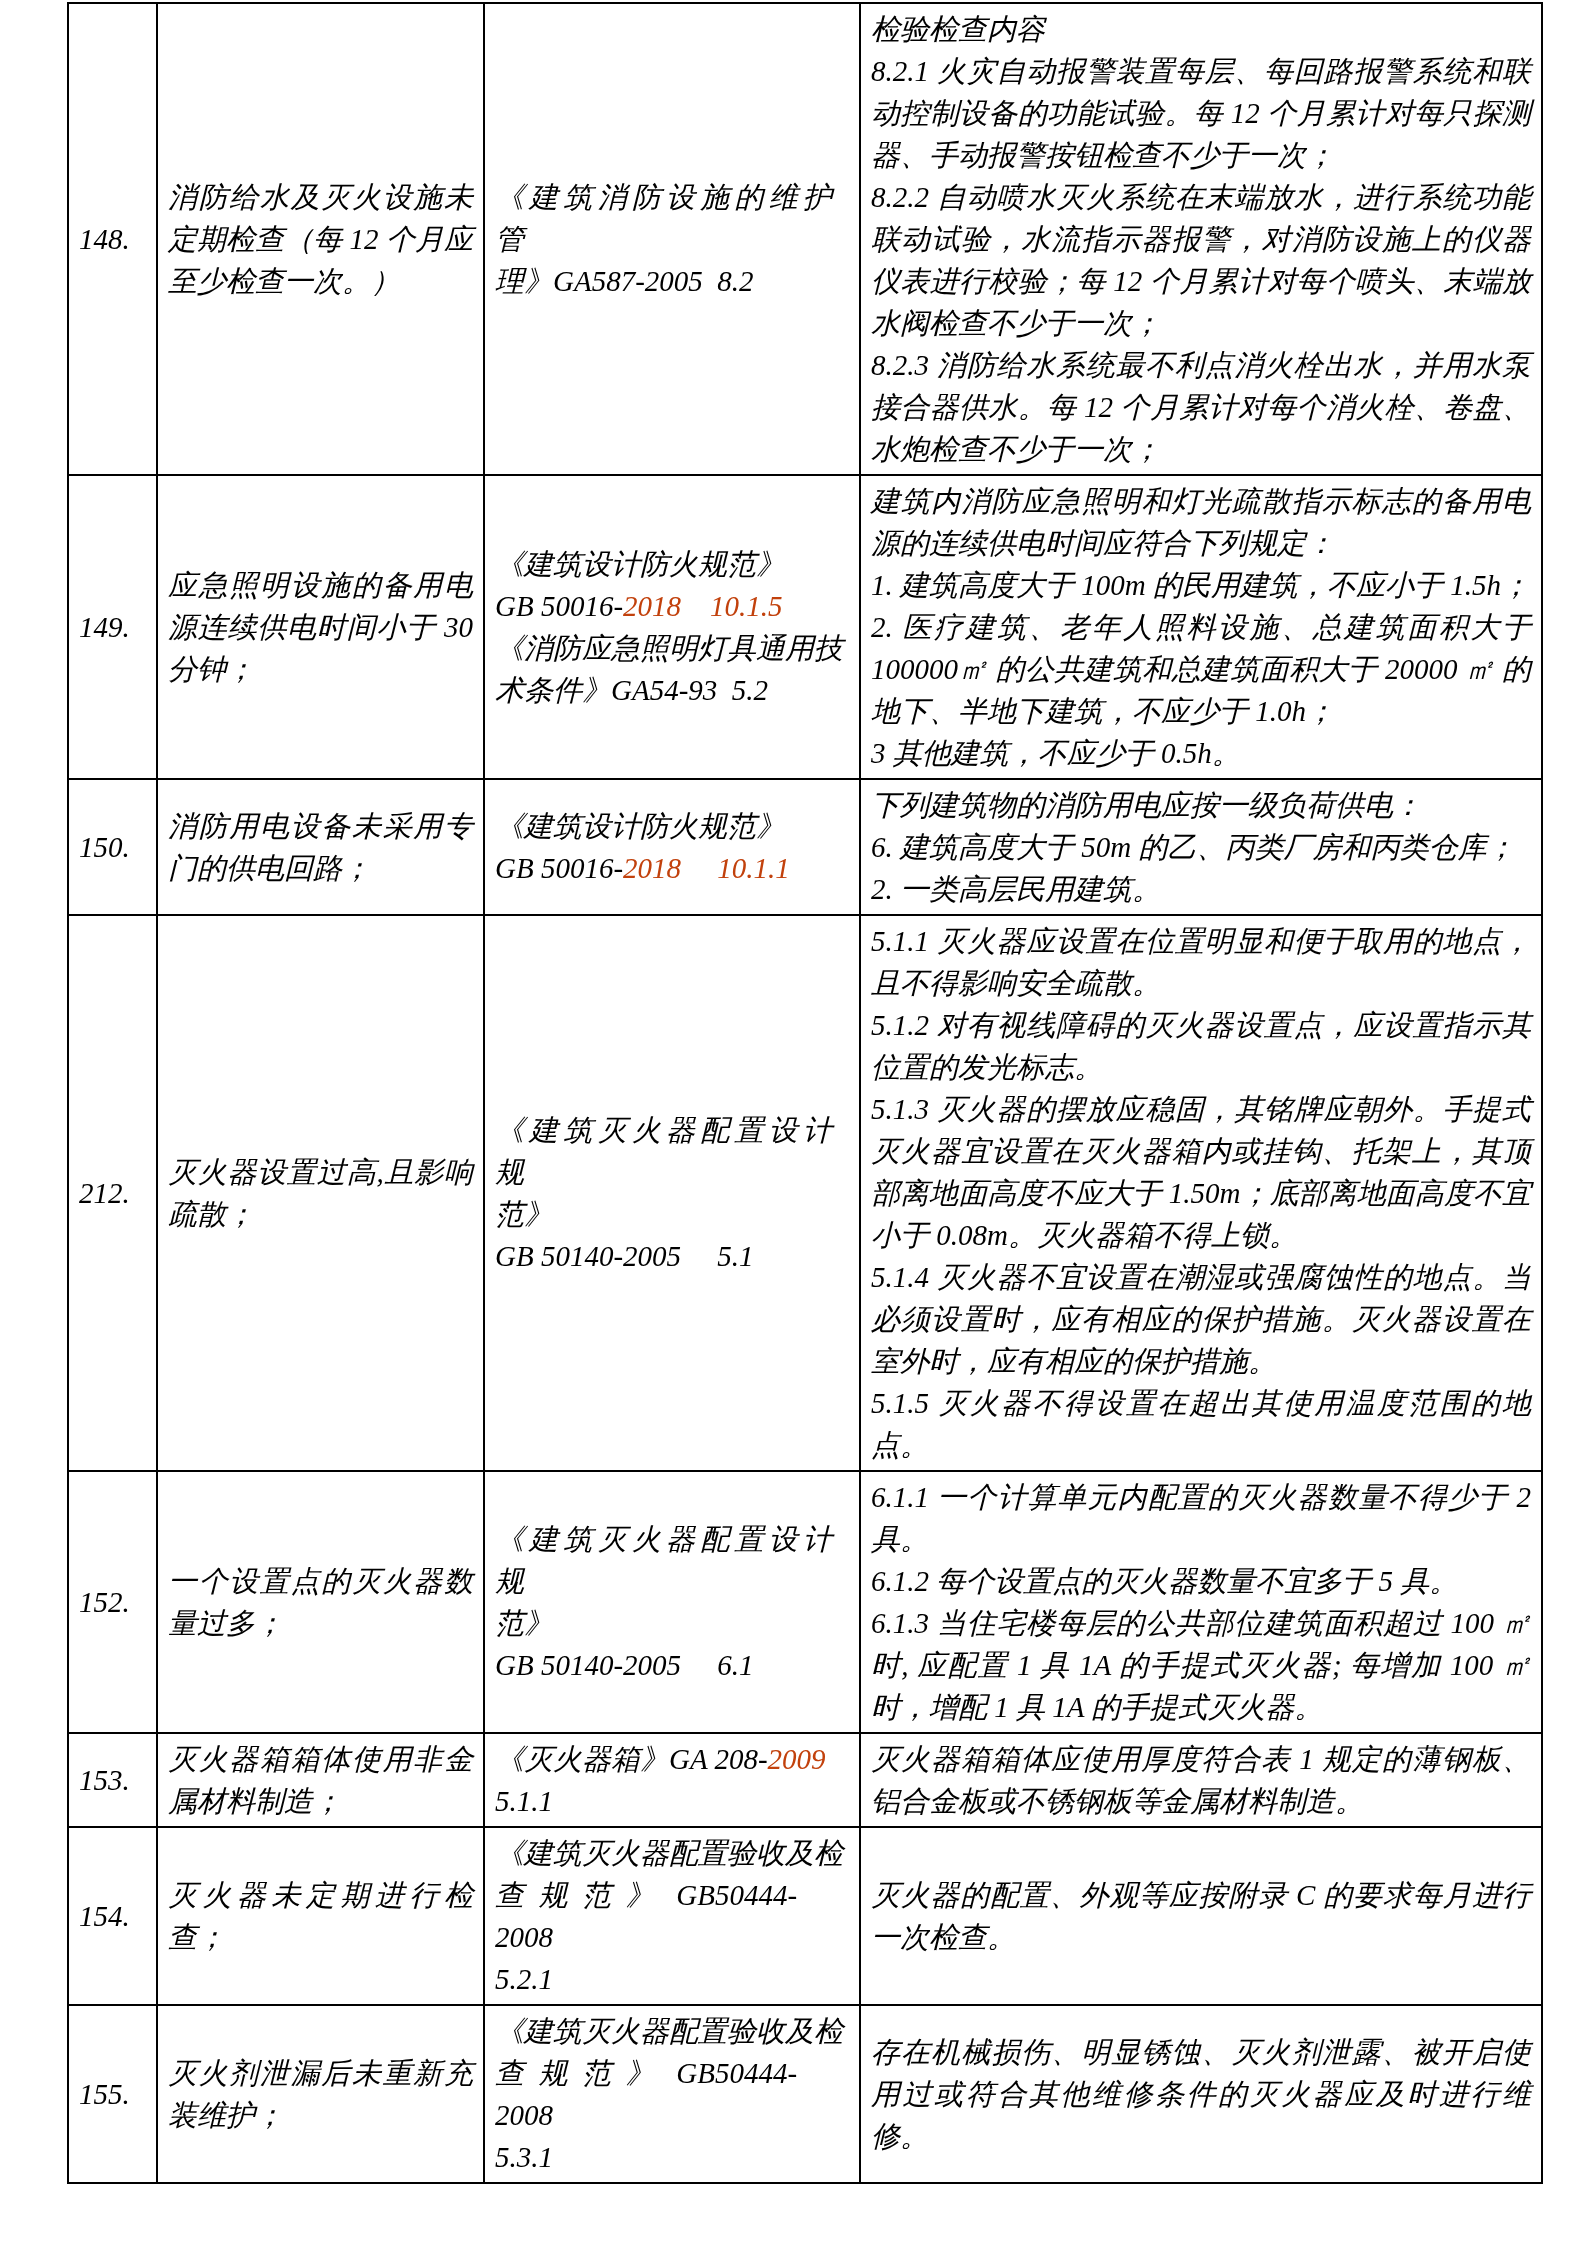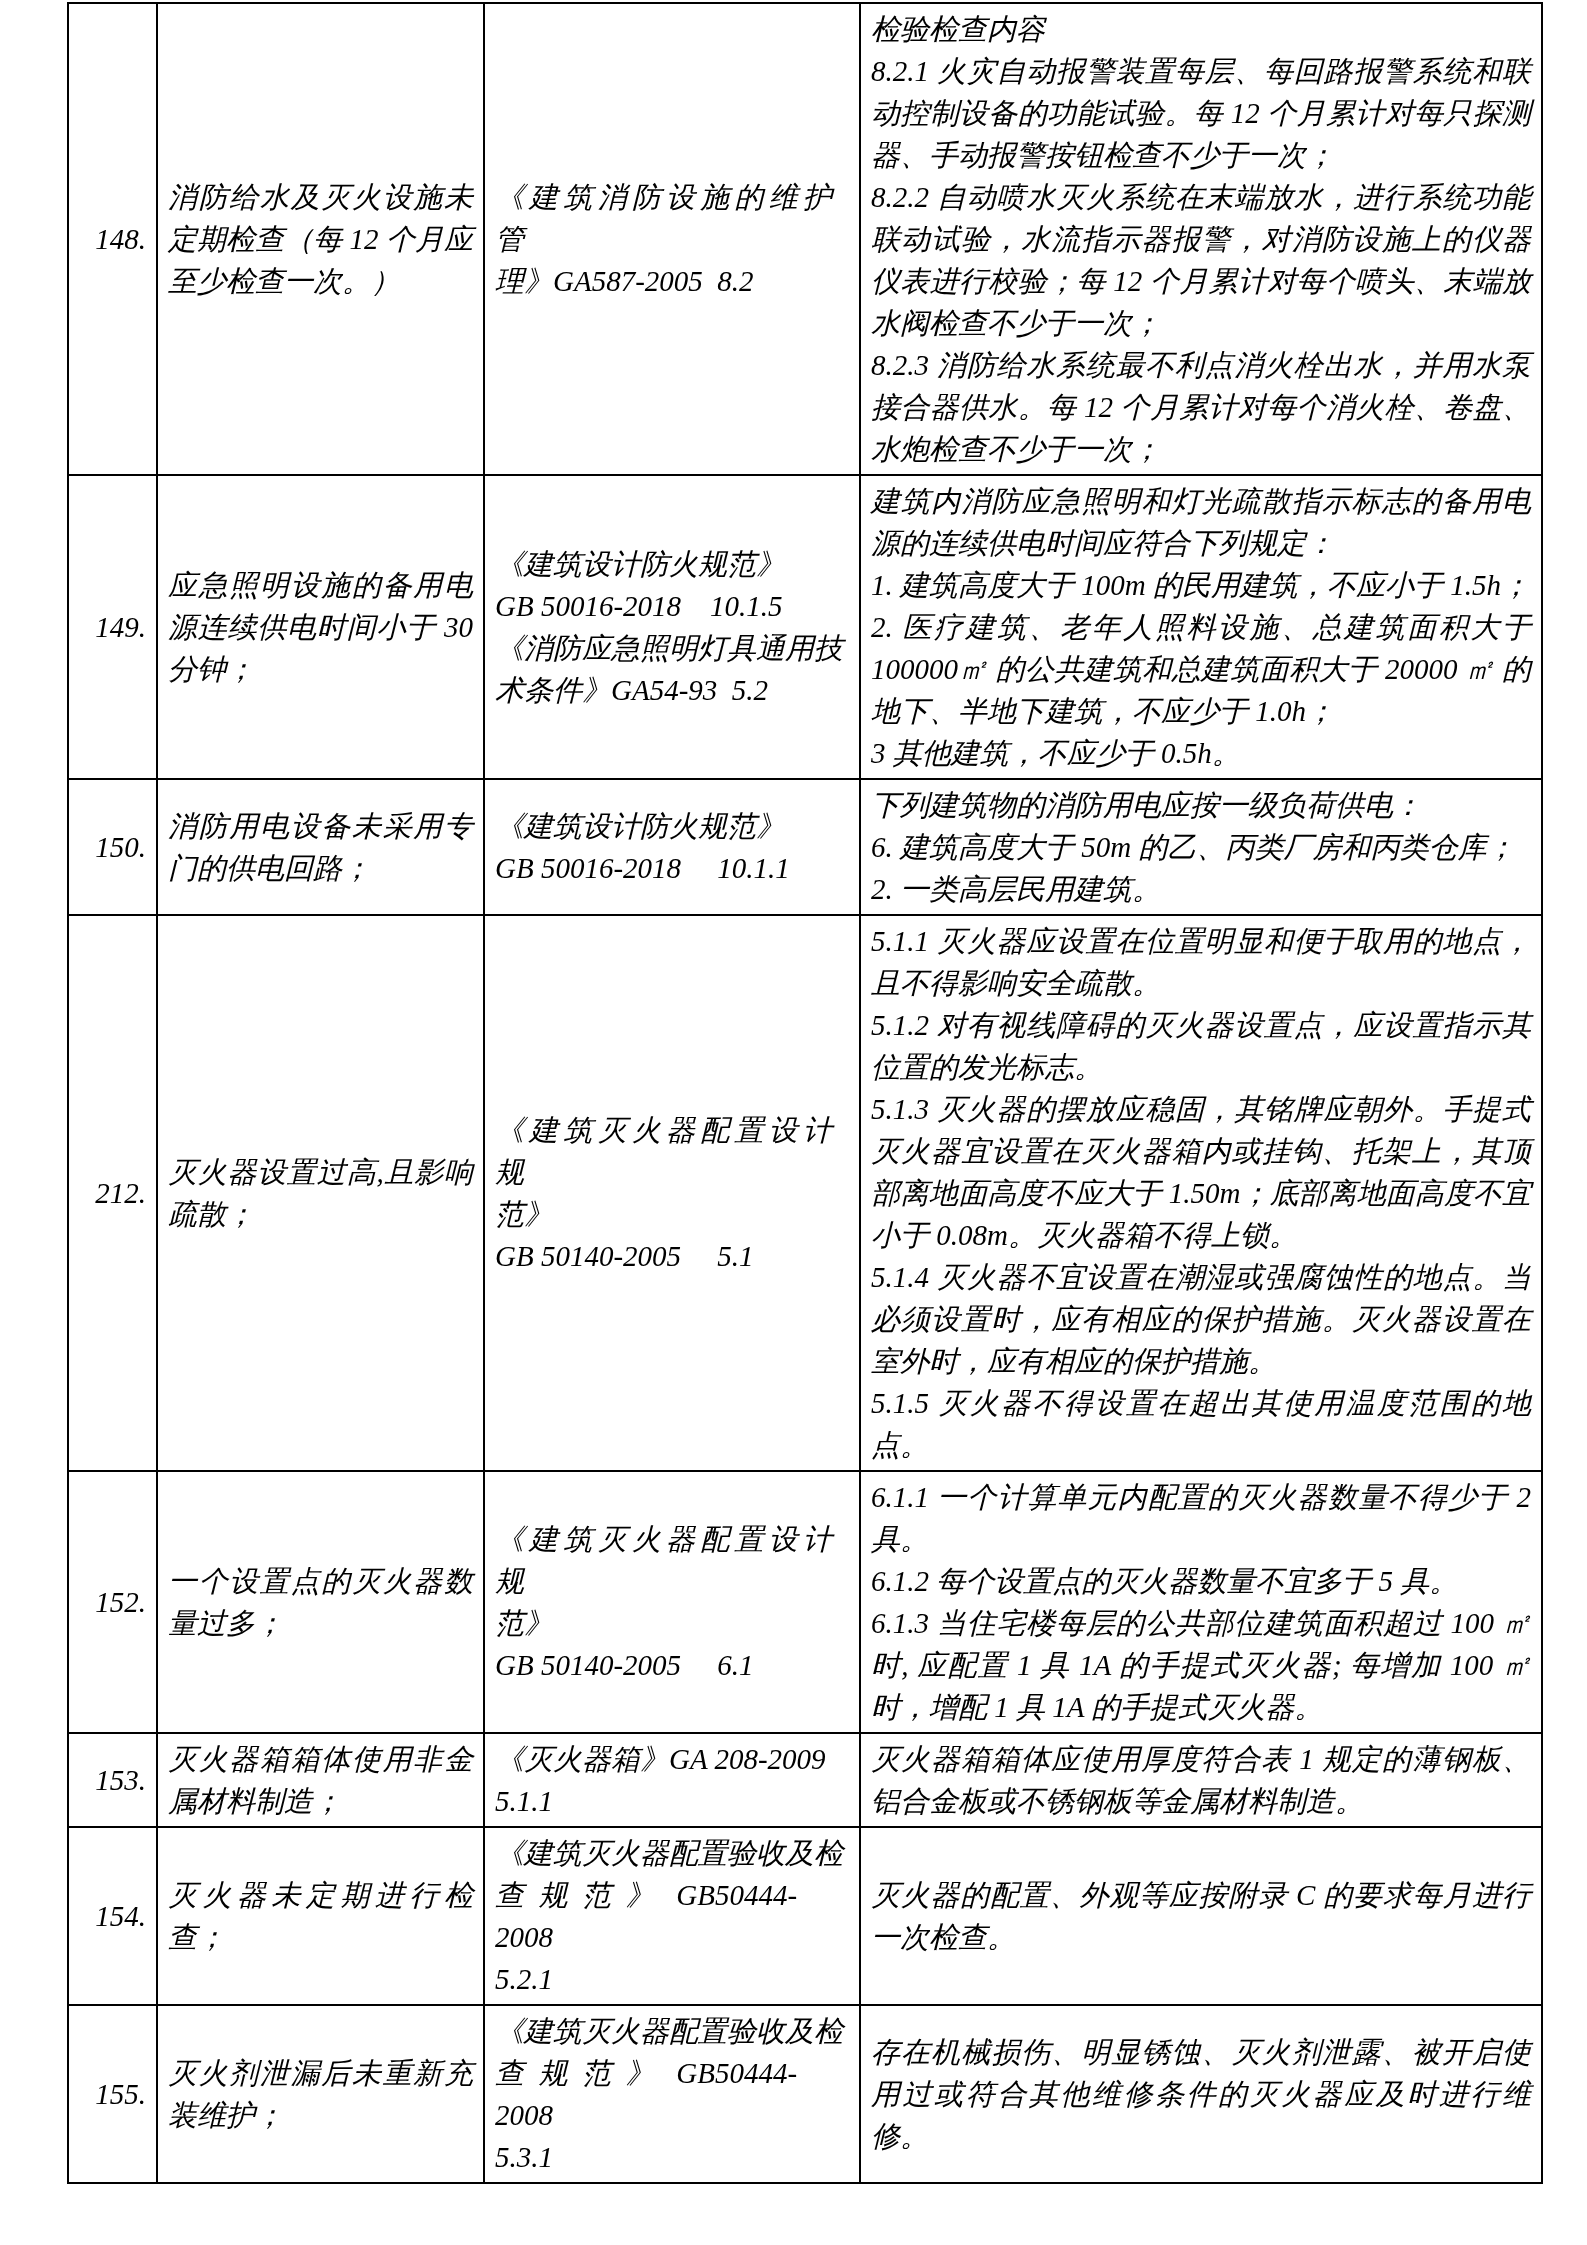--- a/index.html
+++ b/index.html
@@ -26,21 +26,21 @@
     line-height: 42px;
   }
   table.vio td {
     border: 2px solid #000000;
     vertical-align: middle;
     padding: 4px 10px;
     word-break: break-word;
     font-style: italic;
   }
   td.no {
-    text-align: right;
+    text-align: left;
     padding: 4px 2px;
   }
   td.violation div.vtext {
     text-align: justify;
     text-align-last: left;
   }
   td.reference {
     padding-left: 14px;
     padding-right: 8px;
     margin-top: 20px;
@@ -49,21 +49,21 @@
     white-space: pre-wrap;
   }
   td.content {
     padding-left: 12px;
     padding-right: 14px;
   }
   td.content .par {
     text-align: justify;
     text-align-last: left;
   }
-  .red { color: #000000; }
+  .red { color: #c2410c; }
   .sp1 { letter-spacing: 0.18em; }
   .sp2 { letter-spacing: 0.5em; }
 </style>
 </head>
 <body>
 
 <div class="page">
   <table class="vio">
     <colgroup>
       <col style="width:89px">

